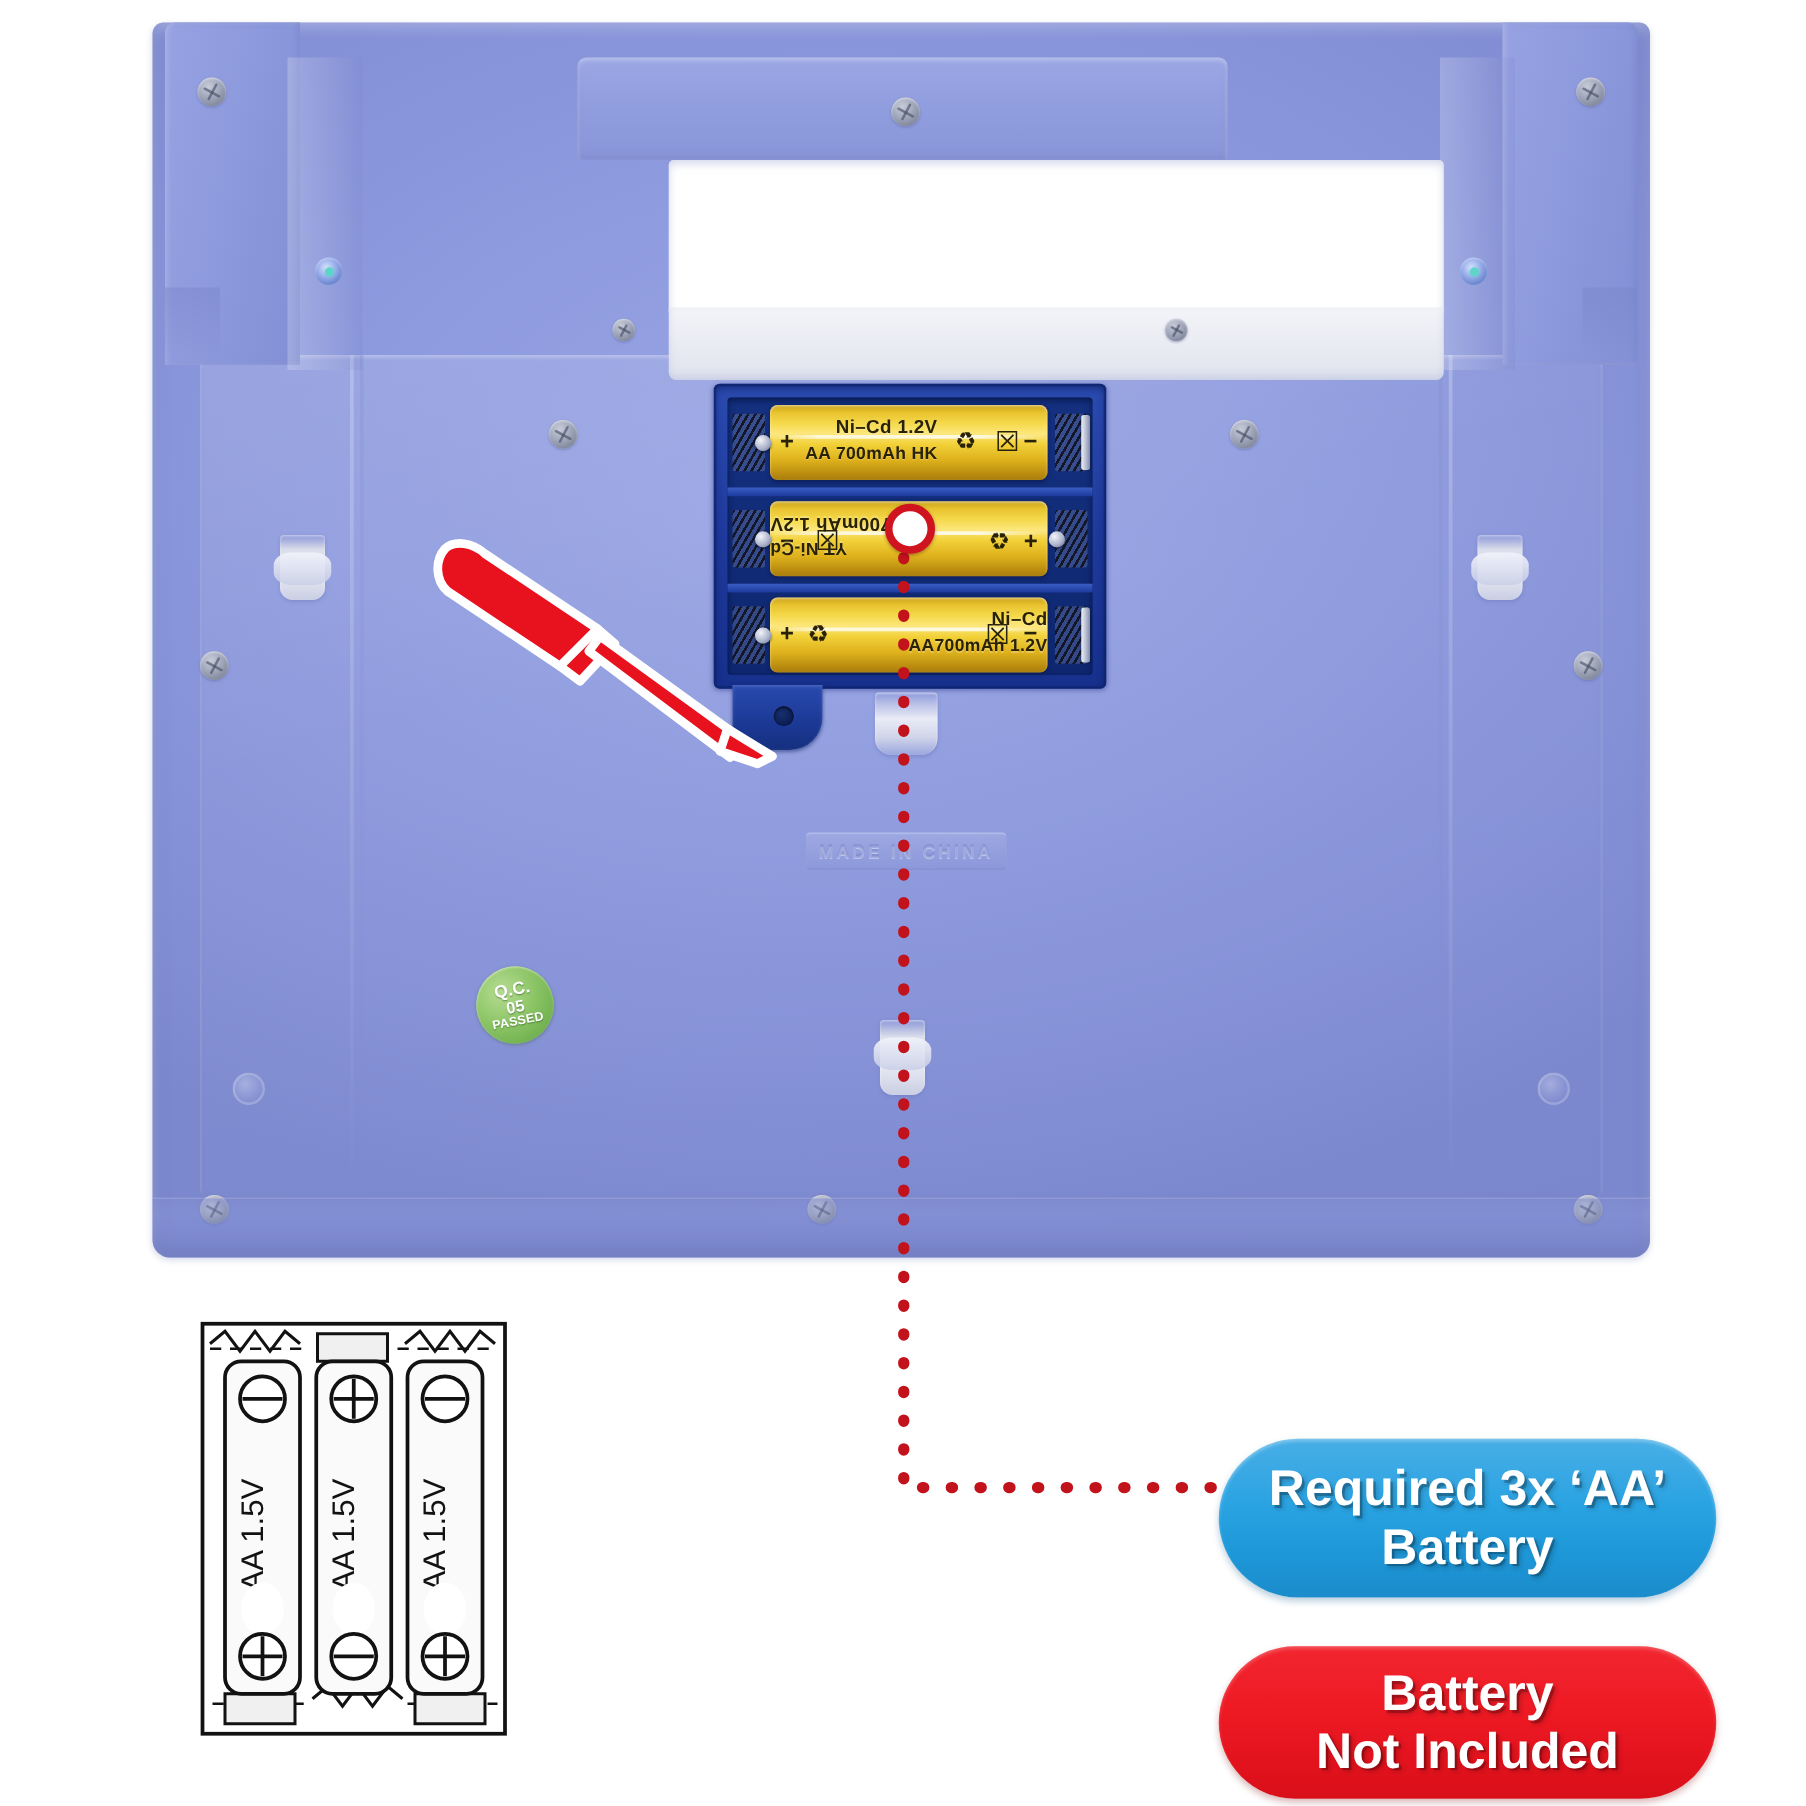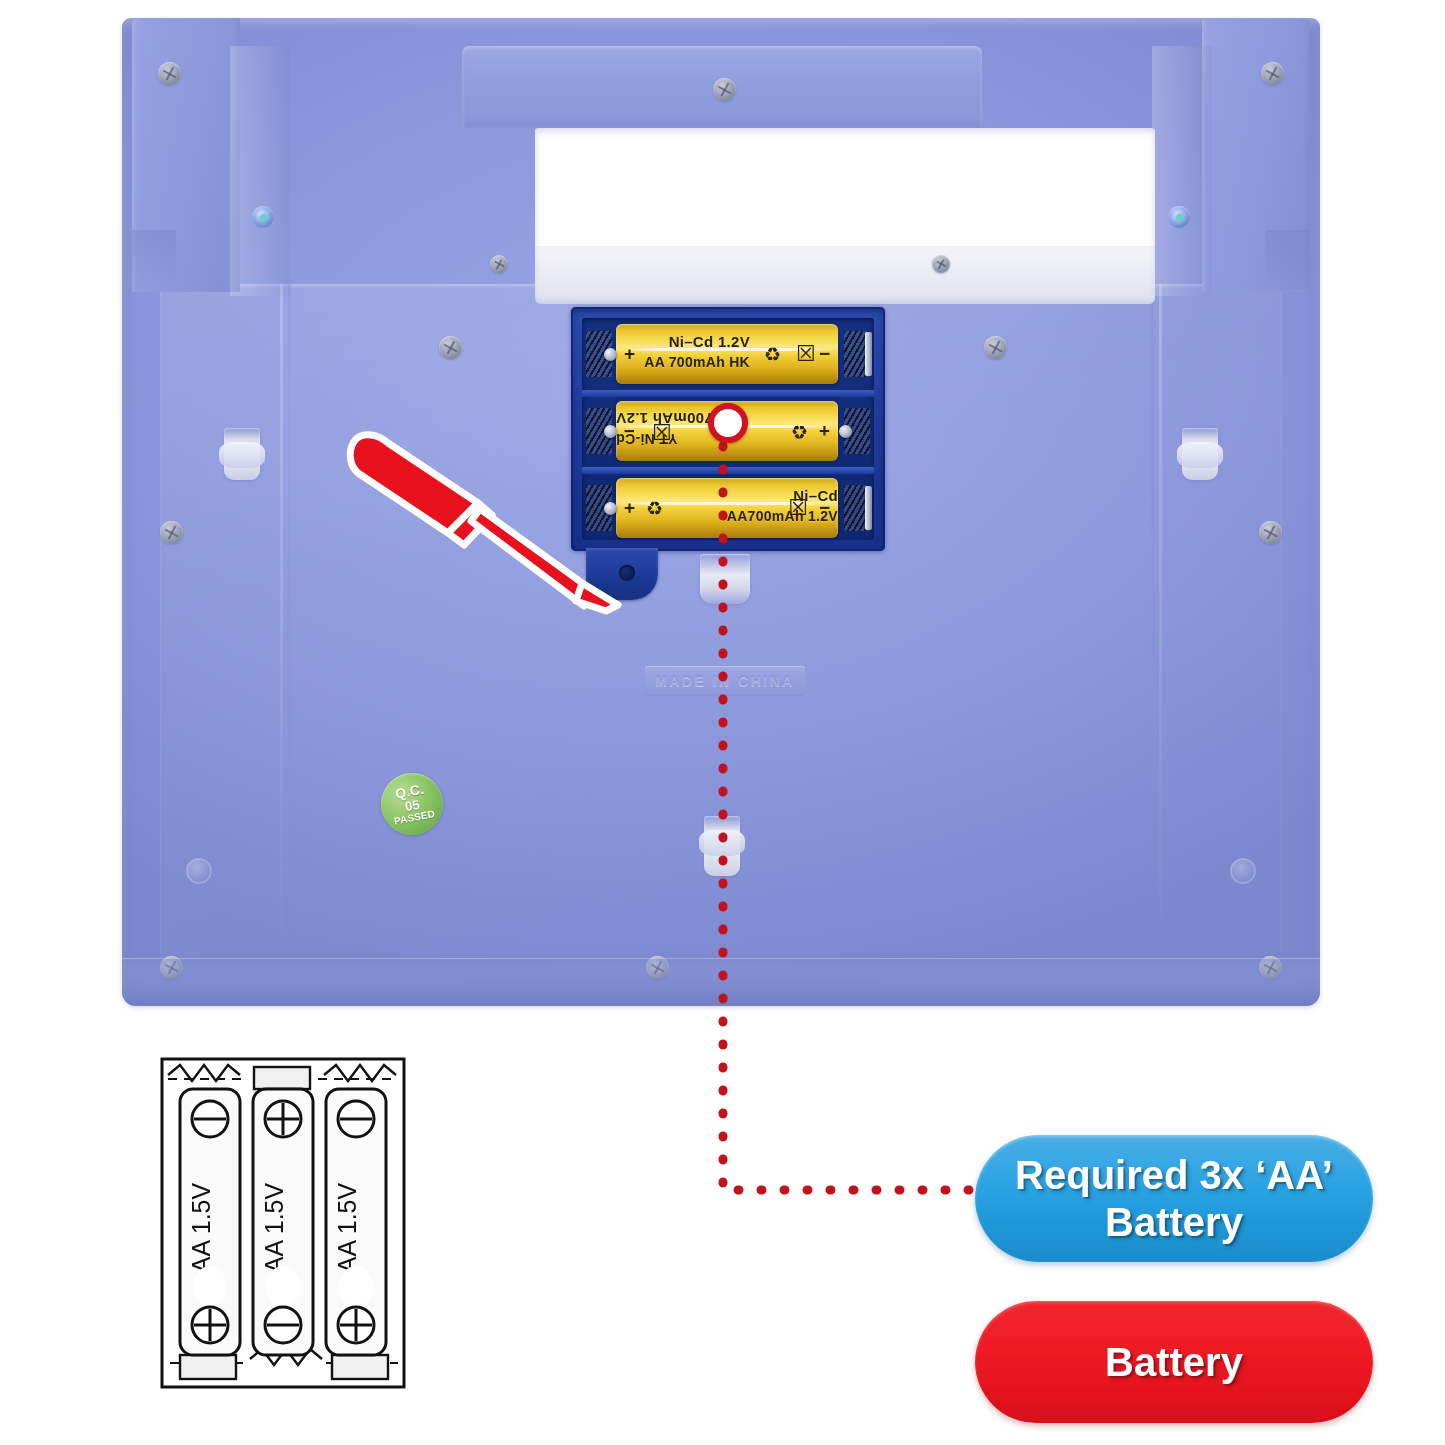--- a/index.html
+++ b/index.html
@@ -417,20 +417,21 @@
 
   
   .pill {
     position: absolute;
     display: flex;
     flex-direction: column;
     align-items: center;
     justify-content: center;
     border-radius: 64px;
     text-align: center;
+    margin-top: 16px;
   }
   .pill span {
     color: #ffffff;
     font-weight: 700;
     line-height: 1.16;
     text-shadow: 2px 2px 0 rgba(0,0,0,.22), 3px 3px 4px rgba(0,0,0,.20);
     white-space: nowrap;
   }
   .pill-blue {
     left: 975px;
@@ -590,20 +591,21 @@
   </svg>
   <div class="origin-dot"></div>
 
   <div class="pill pill-blue">
     <span>Required 3x ‘AA’</span>
     <span>Battery</span>
   </div>
 
   <div class="pill pill-red">
     <span>Battery</span>
+    <span>Not Included</span>
   </div>
 
   <div class="holder-schematic">
     <svg viewBox="0 0 250 340" width="250" height="340">
 
       <rect x="4" y="6" width="242" height="328" fill="#ffffff" stroke="#121212" stroke-width="3"></rect>
 
       <polyline points="10,22 22,12 34,28 46,12 58,28 70,12 82,22" fill="none" stroke="#121212" stroke-width="2.4"></polyline>
       <polyline points="166,22 178,12 190,28 202,12 214,28 226,12 238,22" fill="none" stroke="#121212" stroke-width="2.4"></polyline>
       <line x1="10" y1="26" x2="88" y2="26" stroke="#121212" stroke-width="2" stroke-dasharray="9 7"></line>

